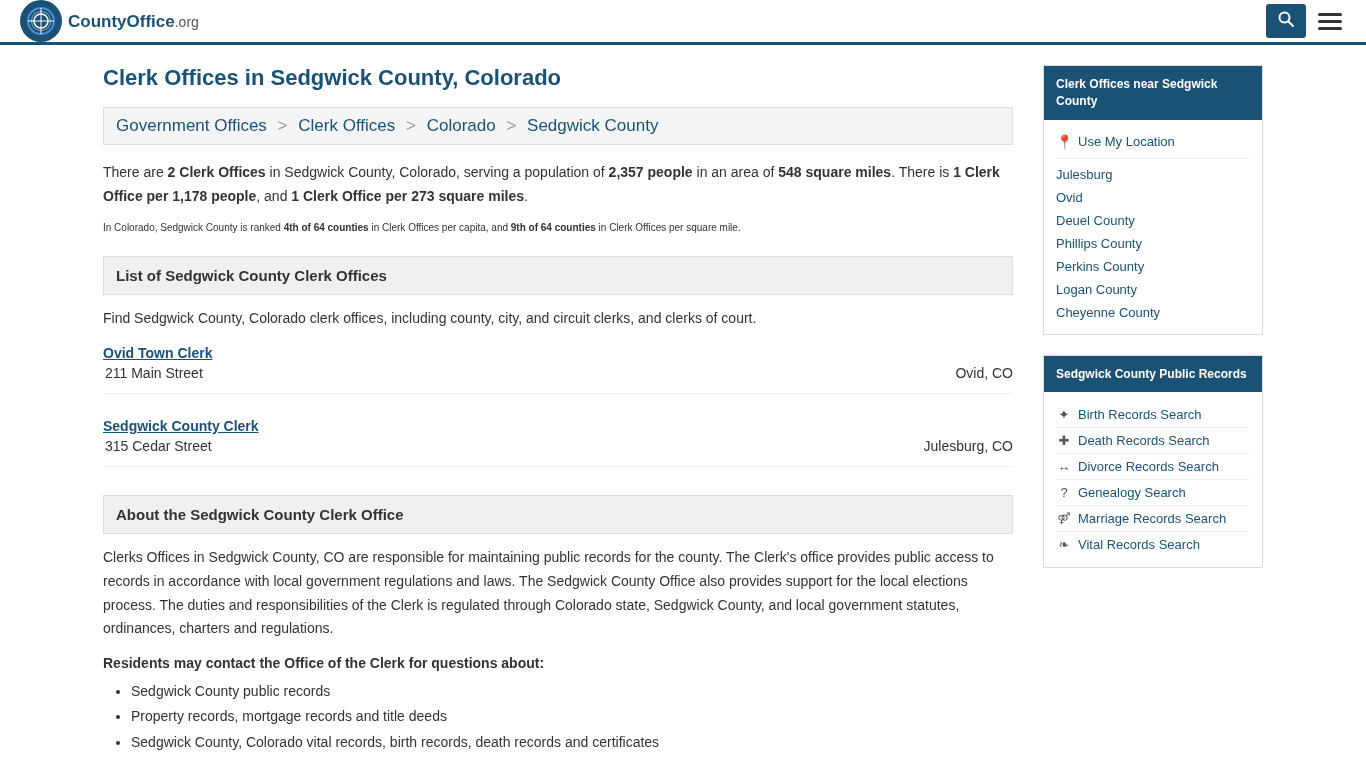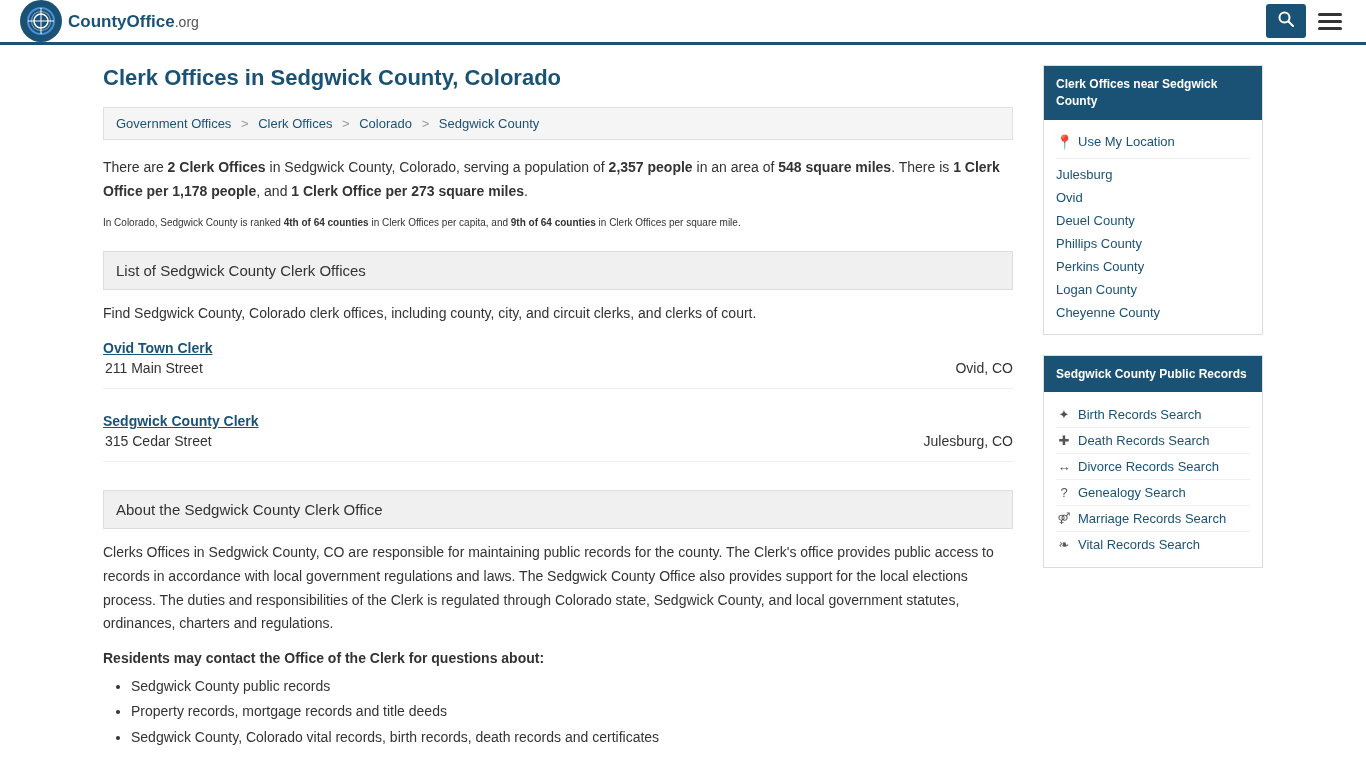--- a/index.html
+++ b/index.html
@@ -92,21 +92,21 @@
     }
     #page-title {
       font-size: 22px;
       font-weight: bold;
       color: #1a5276;
       margin-bottom: 16px;
     }
     #breadcrumb {
       background: #f5f5f5;
       padding: 8px 12px;
-      font-size: 13px;
+      font-size: 17px;
       color: #555;
       margin-bottom: 16px;
       border: 1px solid #e0e0e0;
     }
     #breadcrumb a { color: #1a5276; text-decoration: none; }
     #breadcrumb .sep { margin: 0 6px; color: #999; }
 
     #intro-text {
       font-size: 14px;
       line-height: 1.7;
@@ -120,21 +120,21 @@
       line-height: 1.7;
       margin-bottom: 20px;
       color: #333;
     }
     #ranking-text strong { font-weight: bold; }
 
     .section-header {
       background: #f0f0f0;
       padding: 10px 12px;
       font-size: 15px;
-      font-weight: normal;
+      font-weight: bold;
       color: #333;
       border: 1px solid #ddd;
       margin-bottom: 12px;
     }
 
     #find-text {
       font-size: 14px;
       color: #333;
       margin-bottom: 16px;
       line-height: 1.6;

